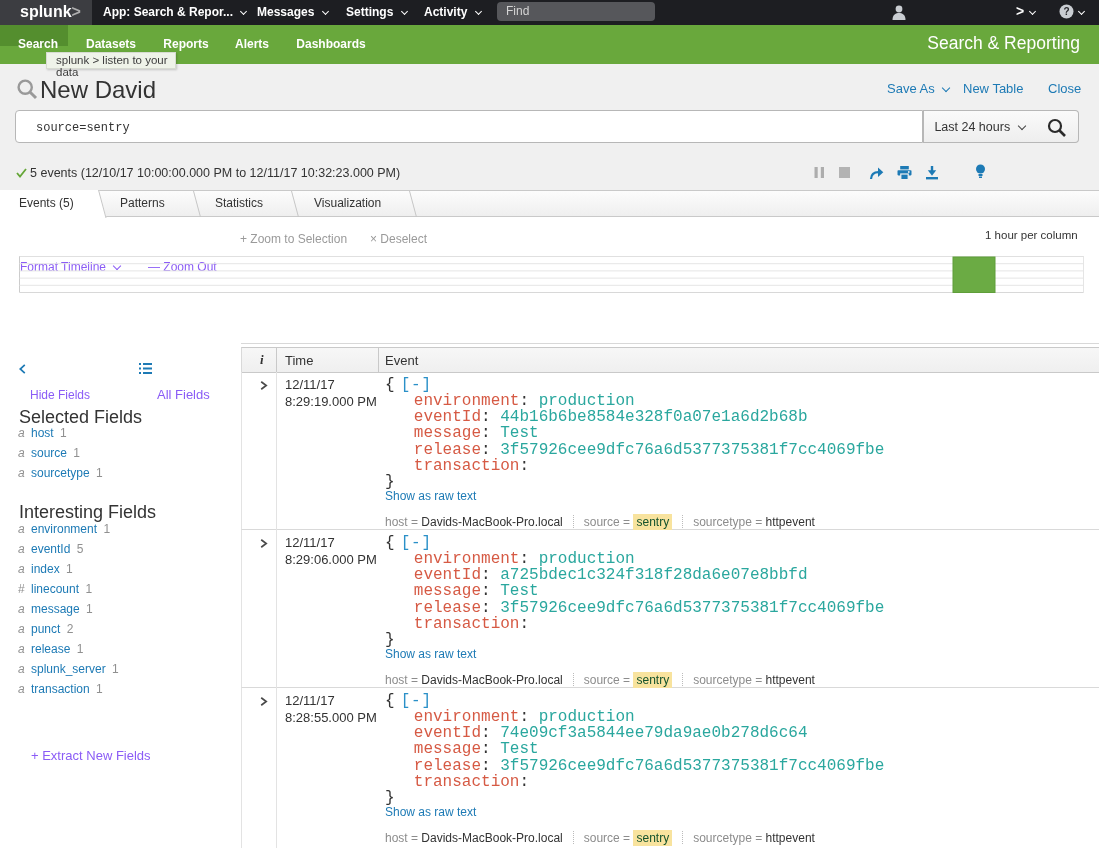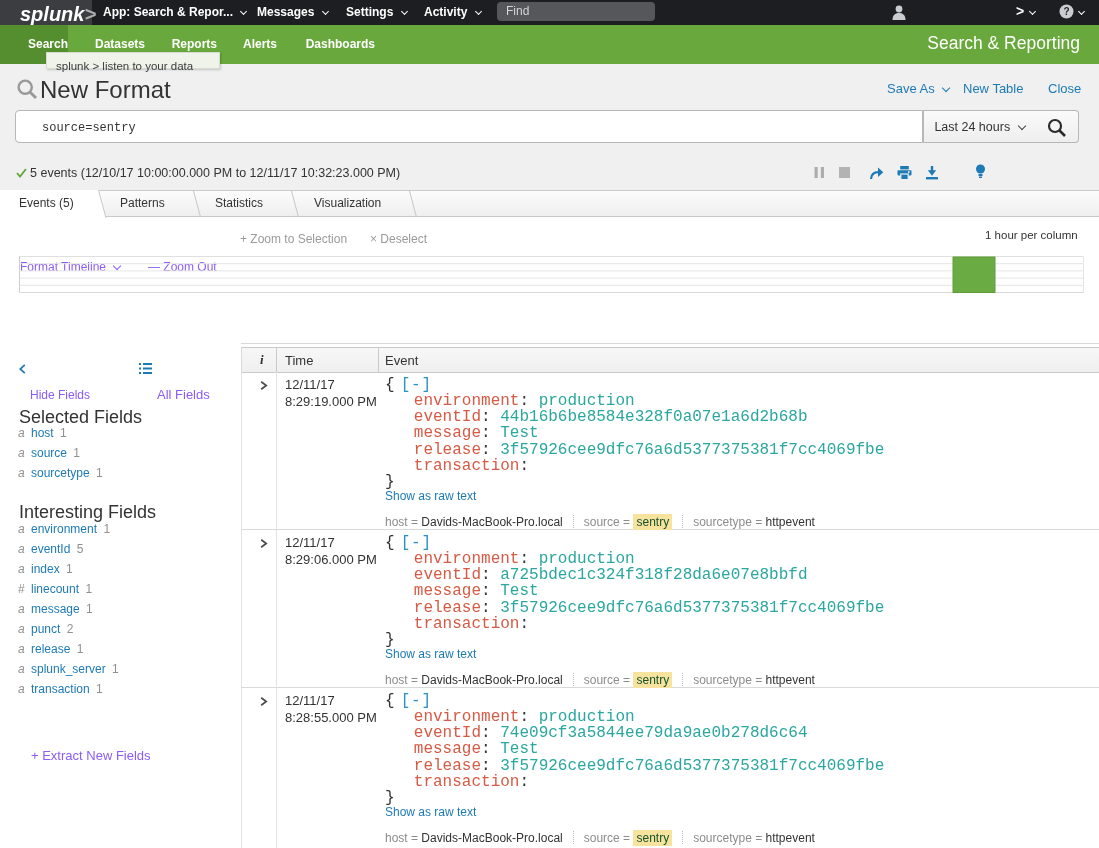--- a/index.html
+++ b/index.html
@@ -5,38 +5,38 @@
 * { margin:0; padding:0; box-sizing:border-box; }
 html,body { width:1099px; height:848px; overflow:hidden; background:#fff;
   font-family:"Liberation Sans", sans-serif; }
 #page { position:relative; width:1099px; height:848px; overflow:hidden; }
 .abs { position:absolute; }
 .blue { color:#8b5cf6;margin-top:28px; }
 .caret { display:inline-block; width:6px; height:6px; border-right:1.5px solid; border-bottom:1.5px solid; transform:rotate(45deg); vertical-align:2px; margin-left:5px; }
 
 #topbar { position:absolute; left:0; top:0; width:1099px; height:25px; background:#1d1e22; }
 #logoblock { position:absolute; left:0; top:0; width:92px; height:25px; background:#3c3d41; }
-#logo { position:absolute; left:20px; top:3px; color:#fff; font-size:20px; font-weight:700;font-style:italic; }
+#logo { position:absolute; left:20px; top:3px; color:#fff; font-size:16px; font-weight:700; }
 #logo .gt { color:#aeaeae; font-weight:700; }
 .tmenu { position:absolute; top:5px; color:#fff; font-size:12px; font-weight:700; }
 .tmenu .caret { border-color:#fff; width:5px; height:5px; }
 #findbox { position:absolute; left:497px; top:2px; width:158px; height:19px; background:#56575b; border-radius:4px; color:#d4d4d4; font-size:12px; padding:2px 0 0 9px; }
 
 #appbar { position:absolute; left:0; top:25px; width:1099px; height:39px; background:#69a83c; }
-#appbar .atab { position:absolute; top:0; height:39px; color:#fff; font-size:12px; font-weight:700; line-height:39px; text-align:right; }
+#appbar .atab { position:absolute; top:0; height:21px; color:#fff; font-size:12px; font-weight:700; line-height:39px; text-align:center; }
 #atab-search { left:0; width:68px; background:#548e2e; }
 #appname { position:absolute; right:19px; top:8px; color:#fff; font-size:17.5px; font-weight:400; }
 
-#tooltip { position:absolute; left:46px; top:52px; width:174px; height:17px; background:#eff3e9; border:1px solid #d7dbd1; box-shadow:1px 1px 2px rgba(0,0,0,.18); font-size:11.5px; color:#3d3d3d; padding:7px 0 0 9px; z-index:9; }
+#tooltip { position:absolute; left:46px; top:52px; width:130px; height:17px; background:#eff3e9; border:1px solid #d7dbd1; box-shadow:1px 1px 2px rgba(0,0,0,.18); font-size:11.5px; color:#3d3d3d; padding:1px 0 0 9px; z-index:9; }
 
 #header { position:absolute; left:0; top:64px; width:1099px; height:126px; background:#f0f0f0; }
 #title { position:absolute; left:40px; top:12px; font-size:24px; color:#333; }
 #titlemag { position:absolute; left:17px; top:15px; }
 .hlink { position:absolute; top:17px; font-size:13px; color:#1d7ab5; }
-#searchinput { position:absolute; left:15px; top:46px; width:908px; height:33px; background:#fff; border:1px solid #b7b7b7; border-radius:4px 0 0 4px; font-family:"Liberation Mono", monospace; font-size:12px; color:#333; padding:10px 0 0 26px; }
+#searchinput { position:absolute; left:15px; top:46px; width:908px; height:33px; background:#fff; border:1px solid #b7b7b7; border-radius:4px 0 0 4px; font-family:"Liberation Mono", monospace; font-size:12px; color:#333; padding:10px 0 0 20px; }
 #timepicker { position:absolute; left:923px; top:46px; width:113px; height:33px; background:linear-gradient(#fafafa,#eee); border:1px solid #b7b7b7; font-size:12.5px; color:#333; text-align:center; padding-top:9px; }
 #searchbtn { position:absolute; left:1035px; top:46px; width:44px; height:33px; background:linear-gradient(#fafafa,#eee); border:1px solid #b7b7b7; border-left:none; border-radius:0 4px 4px 0; }
 #statusrow { position:absolute; left:0; top:99px; width:1099px; height:26px; font-size:12.5px; color:#333; }
 
 #tabsrow { position:absolute; left:0; top:190px; width:1099px; height:27px; background:linear-gradient(#fcfcfc,#efefef); border-top:1px solid #c9c9c9; border-bottom:1px solid #c9c9c9; }
 .tsep { position:absolute; top:0; height:26px; border-left:1px solid #c6c6c6; transform:skewX(15deg); transform-origin:top left; }
 #activetab { position:absolute; left:-20px; top:190px; width:119px; height:28px; background:#fff; border-right:1px solid #c6c6c6; transform:skewX(15deg); transform-origin:top left; }
 .tablabel { position:absolute; top:7px; font-size:12px; color:#333; }
 
 .tl-link { position:absolute; top:0; font-size:12px; }
@@ -102,21 +102,21 @@
   <div class="atab" style="left:287px;width:88px;">Dashboards</div>
   <div id="appname">Search &amp; Reporting</div>
 </div>
 <div id="tooltip">splunk &gt; listen to your data</div>
 
 <div id="header">
   <svg id="titlemag" width="21" height="21" viewBox="0 0 21 21">
         <circle cx="8.2" cy="8.2" r="6.6" fill="none" stroke="#999999" stroke-width="2.4"></circle>
         <line x1="13.2" y1="13.2" x2="19" y2="19" stroke="#999999" stroke-width="3"></line>
       </svg>
-  <div id="title">New Format</div>
+  <div id="title">New David</div>
   <div class="hlink" style="left:887px;">Save As <span class="caret"></span></div>
   <div class="hlink" style="left:963px;">New Table</div>
   <div class="hlink" style="left:1048px;">Close</div>
   <div id="searchinput">source=sentry</div>
   <div id="timepicker">Last 24 hours <span class="caret" style="border-color:#444;"></span></div>
   <div id="searchbtn">
         <svg style="position:absolute;left:12px;top:7px;" width="20" height="20" viewBox="0 0 20 20">
           <circle cx="8" cy="8" r="6" fill="none" stroke="#2b2b2b" stroke-width="2.2"></circle>
           <line x1="12.5" y1="12.5" x2="18" y2="18" stroke="#2b2b2b" stroke-width="2.6"></line>
         </svg>

